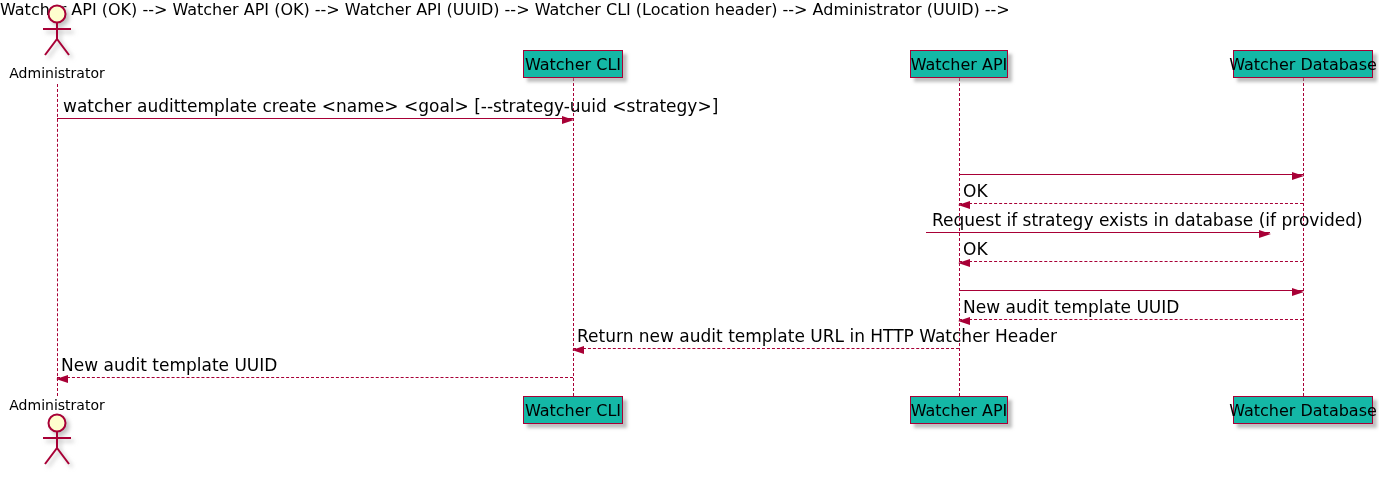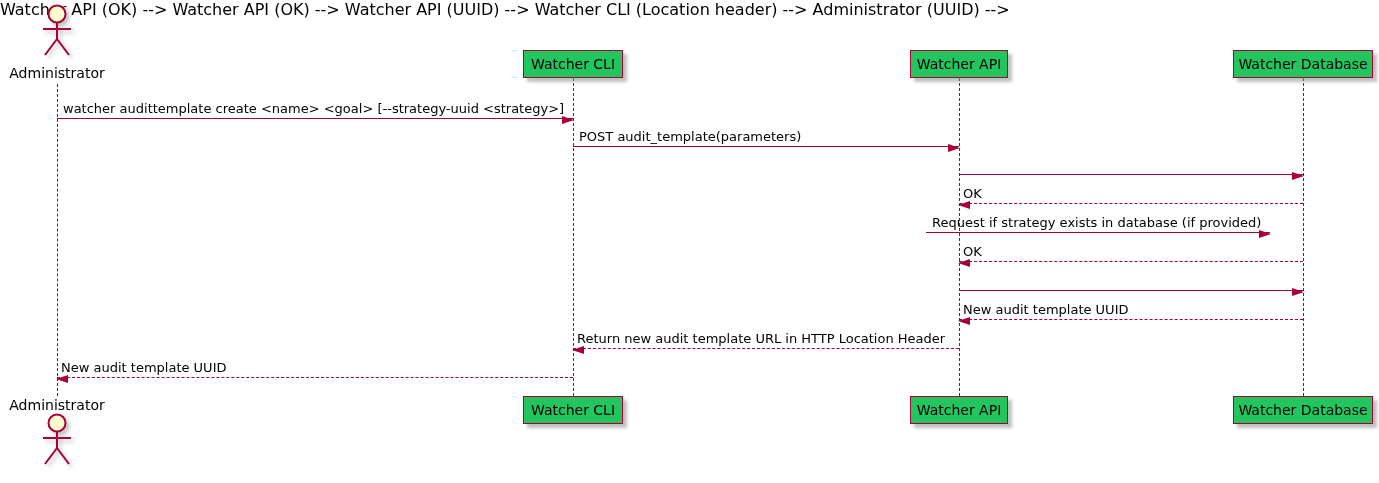--- a/index.html
+++ b/index.html
@@ -6,33 +6,33 @@
   .diagram{
     position:relative;width:1379px;height:483px;background:#ffffff;
     font-family:"DejaVu Sans","Liberation Sans",sans-serif;color:#000;
     overflow:hidden;
   }
   .lifeline{
     position:absolute;width:0;border-left:1px dashed #A80036;
   }
   .participant{
     position:absolute;height:28px;box-sizing:border-box;
-    background:#22c55e;border:1.7px solid #A80036;
+    background:#14b8a6;border:1.7px solid #A80036;
     box-shadow:4px 4px 3px rgba(140,140,140,0.55);
     display:flex;align-items:center;justify-content:center;
-    font-size:14px;white-space:nowrap;
+    font-size:16px;white-space:nowrap;
   }
   .actor-figure{position:absolute;filter:drop-shadow(3px 3px 2px rgba(140,140,140,0.55));}
   .actor-label{
     position:absolute;transform:translateX(-50%);
     font-size:14px;white-space:nowrap;
   }
   .msg{position:absolute;height:18px;}
   .msg-label{
-    position:absolute;left:6px;bottom:3px;font-size:13px;white-space:nowrap;
+    position:absolute;left:6px;bottom:3px;font-size:17px;white-space:nowrap;
   }
   .msg.from-right .msg-label{left:4px;}
   .msg-line{position:absolute;left:0;right:0;bottom:0;height:0;}
   .msg-line.solid{border-top:1.6px solid #A80036;}
   .msg-line.dashed{border-top:1.2px dashed #A80036;}
   .arrowhead{position:absolute;width:0;height:0;bottom:-5px;}
   .arrowhead.right{
     right:-1px;
     border-left:12px solid #A80036;
     border-top:4.5px solid transparent;
@@ -87,25 +87,20 @@
   <div class="participant" style="left:1233px;top:396px;width:140px">Watcher Database</div>
 
   
   <div class="msg" style="left:57px;top:101px;width:516px">
     <div class="msg-label">watcher audittemplate create &lt;name&gt; &lt;goal&gt; [--strategy-uuid &lt;strategy&gt;]</div>
     <div class="msg-line solid"></div>
     <div class="arrowhead right"></div>
   </div>
 
   
-  <div class="msg" style="left:573px;top:129px;width:386px">
-    <div class="msg-label">POST audit_template(parameters)</div>
-    <div class="msg-line solid"></div>
-    <div class="arrowhead right"></div>
-  </div>
 
   
   <div class="msg" style="left:959px;top:157px;width:344px">
     <div class="msg-line solid"></div>
     <div class="arrowhead right"></div>
   </div>
 
    Watcher API (OK) --&gt;
   <div class="msg from-right" style="left:959px;top:186px;width:344px">
     <div class="msg-label">OK</div>
@@ -135,21 +130,21 @@
 
    Watcher API (UUID) --&gt;
   <div class="msg from-right" style="left:959px;top:302px;width:344px">
     <div class="msg-label">New audit template UUID</div>
     <div class="msg-line dashed"></div>
     <div class="arrowhead left"></div>
   </div>
 
    Watcher CLI (Location header) --&gt;
   <div class="msg from-right" style="left:573px;top:331px;width:386px">
-    <div class="msg-label">Return new audit template URL in HTTP Location Header</div>
+    <div class="msg-label">Return new audit template URL in HTTP Watcher Header</div>
     <div class="msg-line dashed"></div>
     <div class="arrowhead left"></div>
   </div>
 
    Administrator (UUID) --&gt;
   <div class="msg from-right" style="left:57px;top:360px;width:516px">
     <div class="msg-label">New audit template UUID</div>
     <div class="msg-line dashed"></div>
     <div class="arrowhead left"></div>
   </div>

